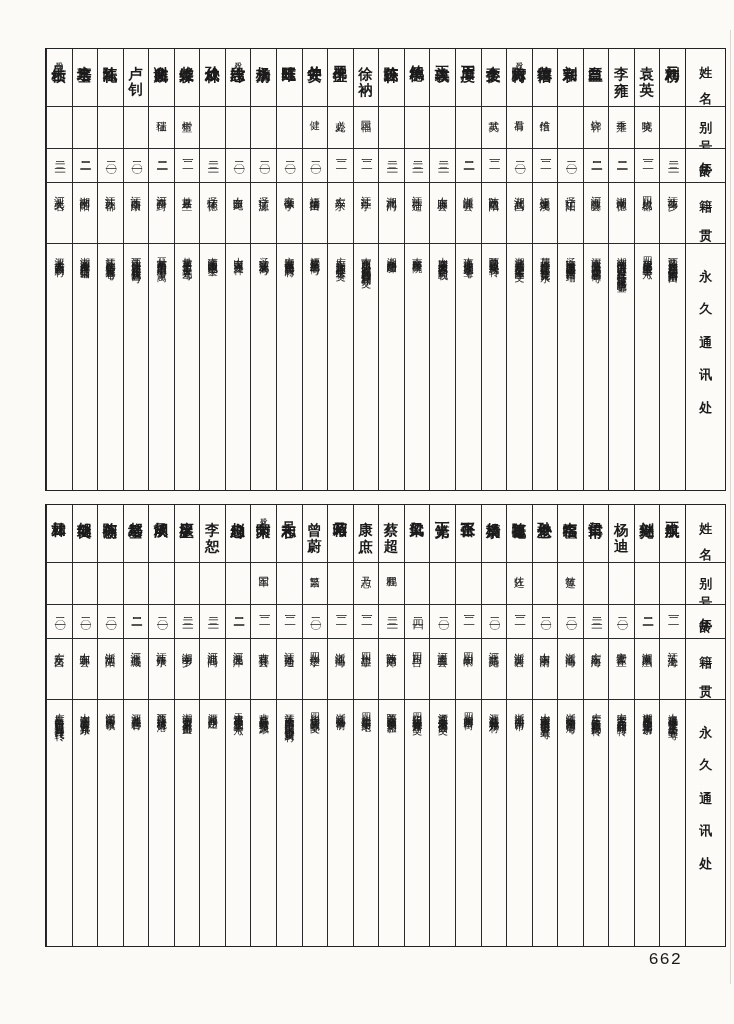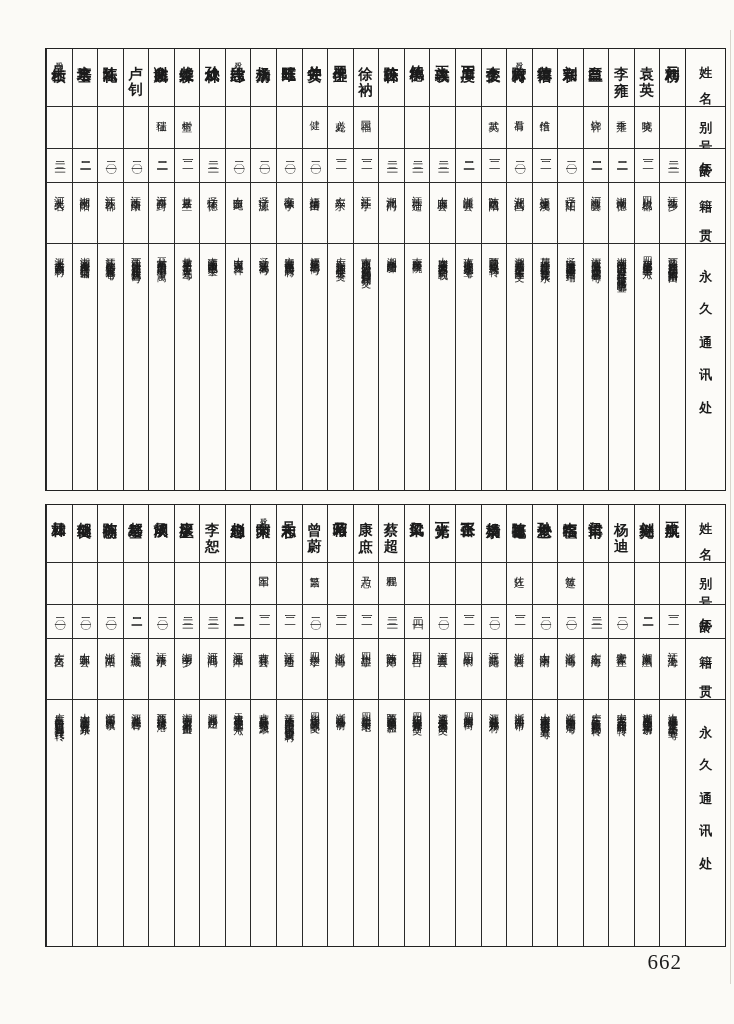--- a/index.html
+++ b/index.html
@@ -53,22 +53,22 @@
   .t-addr{font-size:10px;padding-top:5px;letter-spacing:1.2px;line-height:1.15;}
   .note{font-size:7px;letter-spacing:0;display:inline;color:#333;}
   
   .h-name{font-size:13px;font-weight:700;padding-top:7px;letter-spacing:6px;}
   .h-small{font-size:13px;font-weight:700;padding-top:4px;letter-spacing:3px;}
   .h-age{font-size:13px;font-weight:700;padding-top:3px;letter-spacing:1px;}
   .h-jig{font-size:13px;font-weight:700;padding-top:7px;letter-spacing:8px;}
   .h-addr{font-size:13px;font-weight:700;padding-top:14px;letter-spacing:33px;}
   .pagenum{
     position:absolute;right:52px;top:950px;
-    font-size:21px;letter-spacing:1px;
-    font-family:Liberation Serif, serif;
+    font-size:17px;letter-spacing:1px;
+    font-family:Liberation Mono, monospace;
   }
   .edge{position:absolute;right:3px;top:30px;bottom:40px;width:1px;background:#d8d5cd;}
 </style>
 </head>
 <body>
 
 <div class="edge"></div>
 
 <div class="sheet">
 

